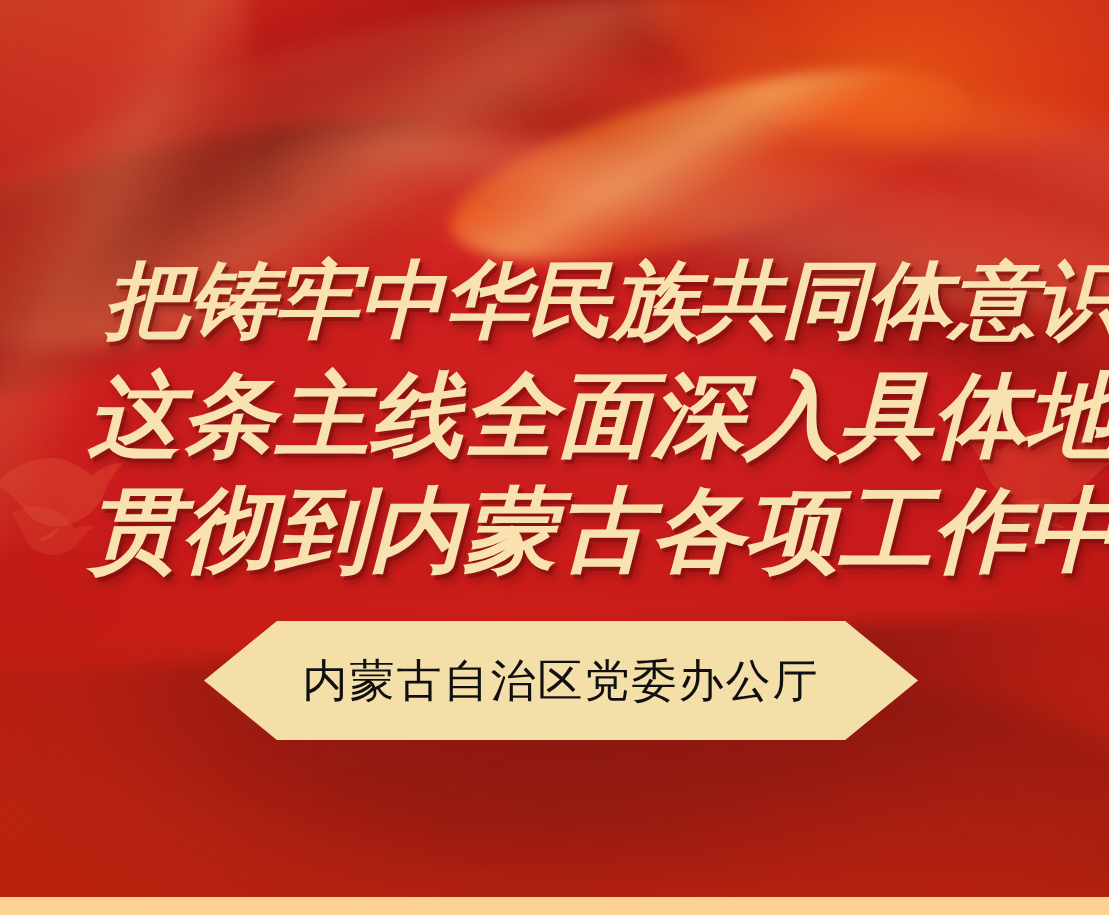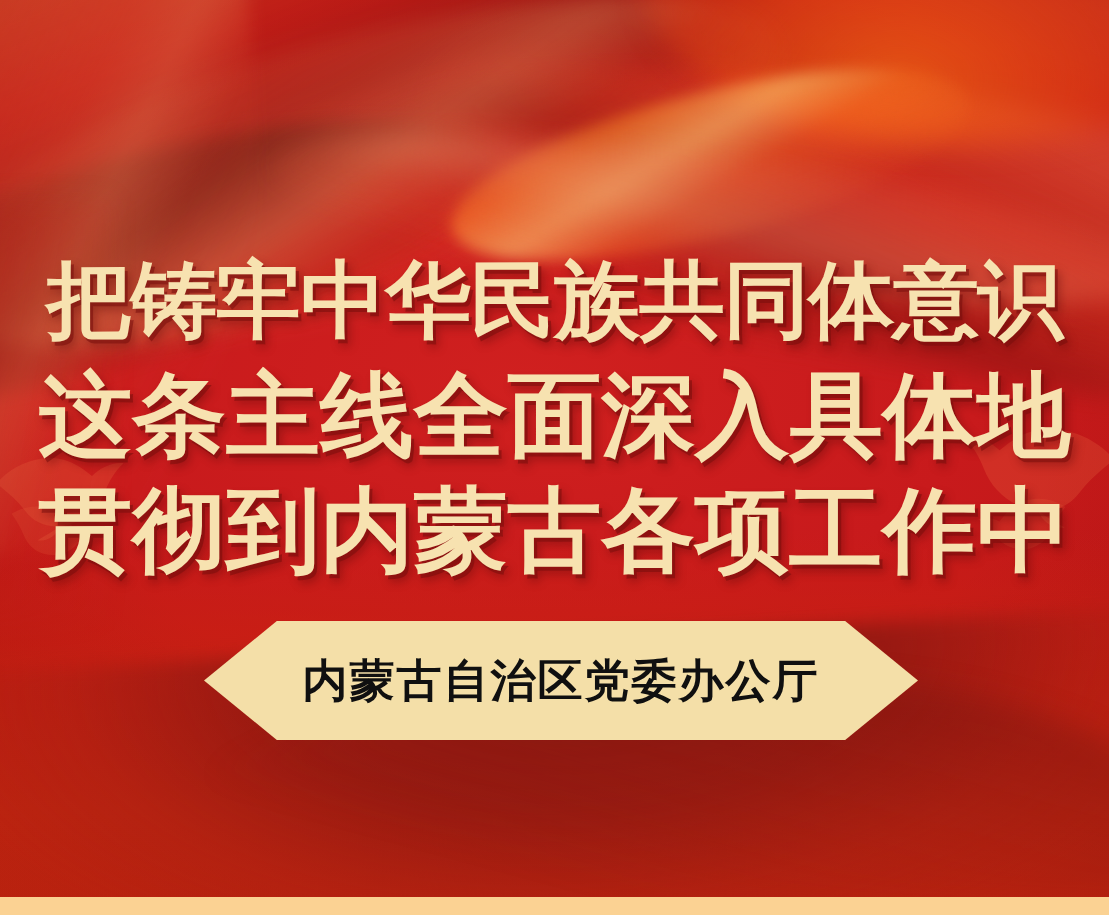--- a/index.html
+++ b/index.html
@@ -244,22 +244,23 @@
   .dove-right { right: -14px; top: 390px; width: 170px; height: 140px; transform: scaleX(-1) rotate(-6deg); }
   .dove-right2{ right: 36px;  top: 478px; width: 96px;  height: 84px;  transform: scaleX(-1) rotate(7deg); opacity:0.22; }
 
   
 
   .title-block {
     position: absolute;
     left: 0;
     right: 0;
     top: 243px;
-    text-align: center;
+    text-align: right;
     z-index: 6;
+    font-style: italic;
   }
 
   .title-line {
     display: block;
     color: #f7e2b0;
     font-family: "DejaVu Sans", "Liberation Sans", sans-serif;
     font-weight: 700;
     font-size: 87px;
     line-height: 115px;
     letter-spacing: 0px;
@@ -290,21 +291,21 @@
     background: #f4dfa8;
     clip-path: polygon(10.2% 0%, 89.8% 0%, 100% 50%, 89.8% 100%, 10.2% 100%, 0% 50%);
     display: flex;
     align-items: center;
     justify-content: center;
   }
 
   .banner-text {
     color: #101010;
     font-family: "DejaVu Sans", "Liberation Sans", sans-serif;
-    font-weight: 700;
+    font-weight: 400;
     font-size: 45px;
     letter-spacing: 2px;
     white-space: nowrap;
     line-height: 1;
   }
 
   
 
   .bottom-strip {
     position: absolute;

